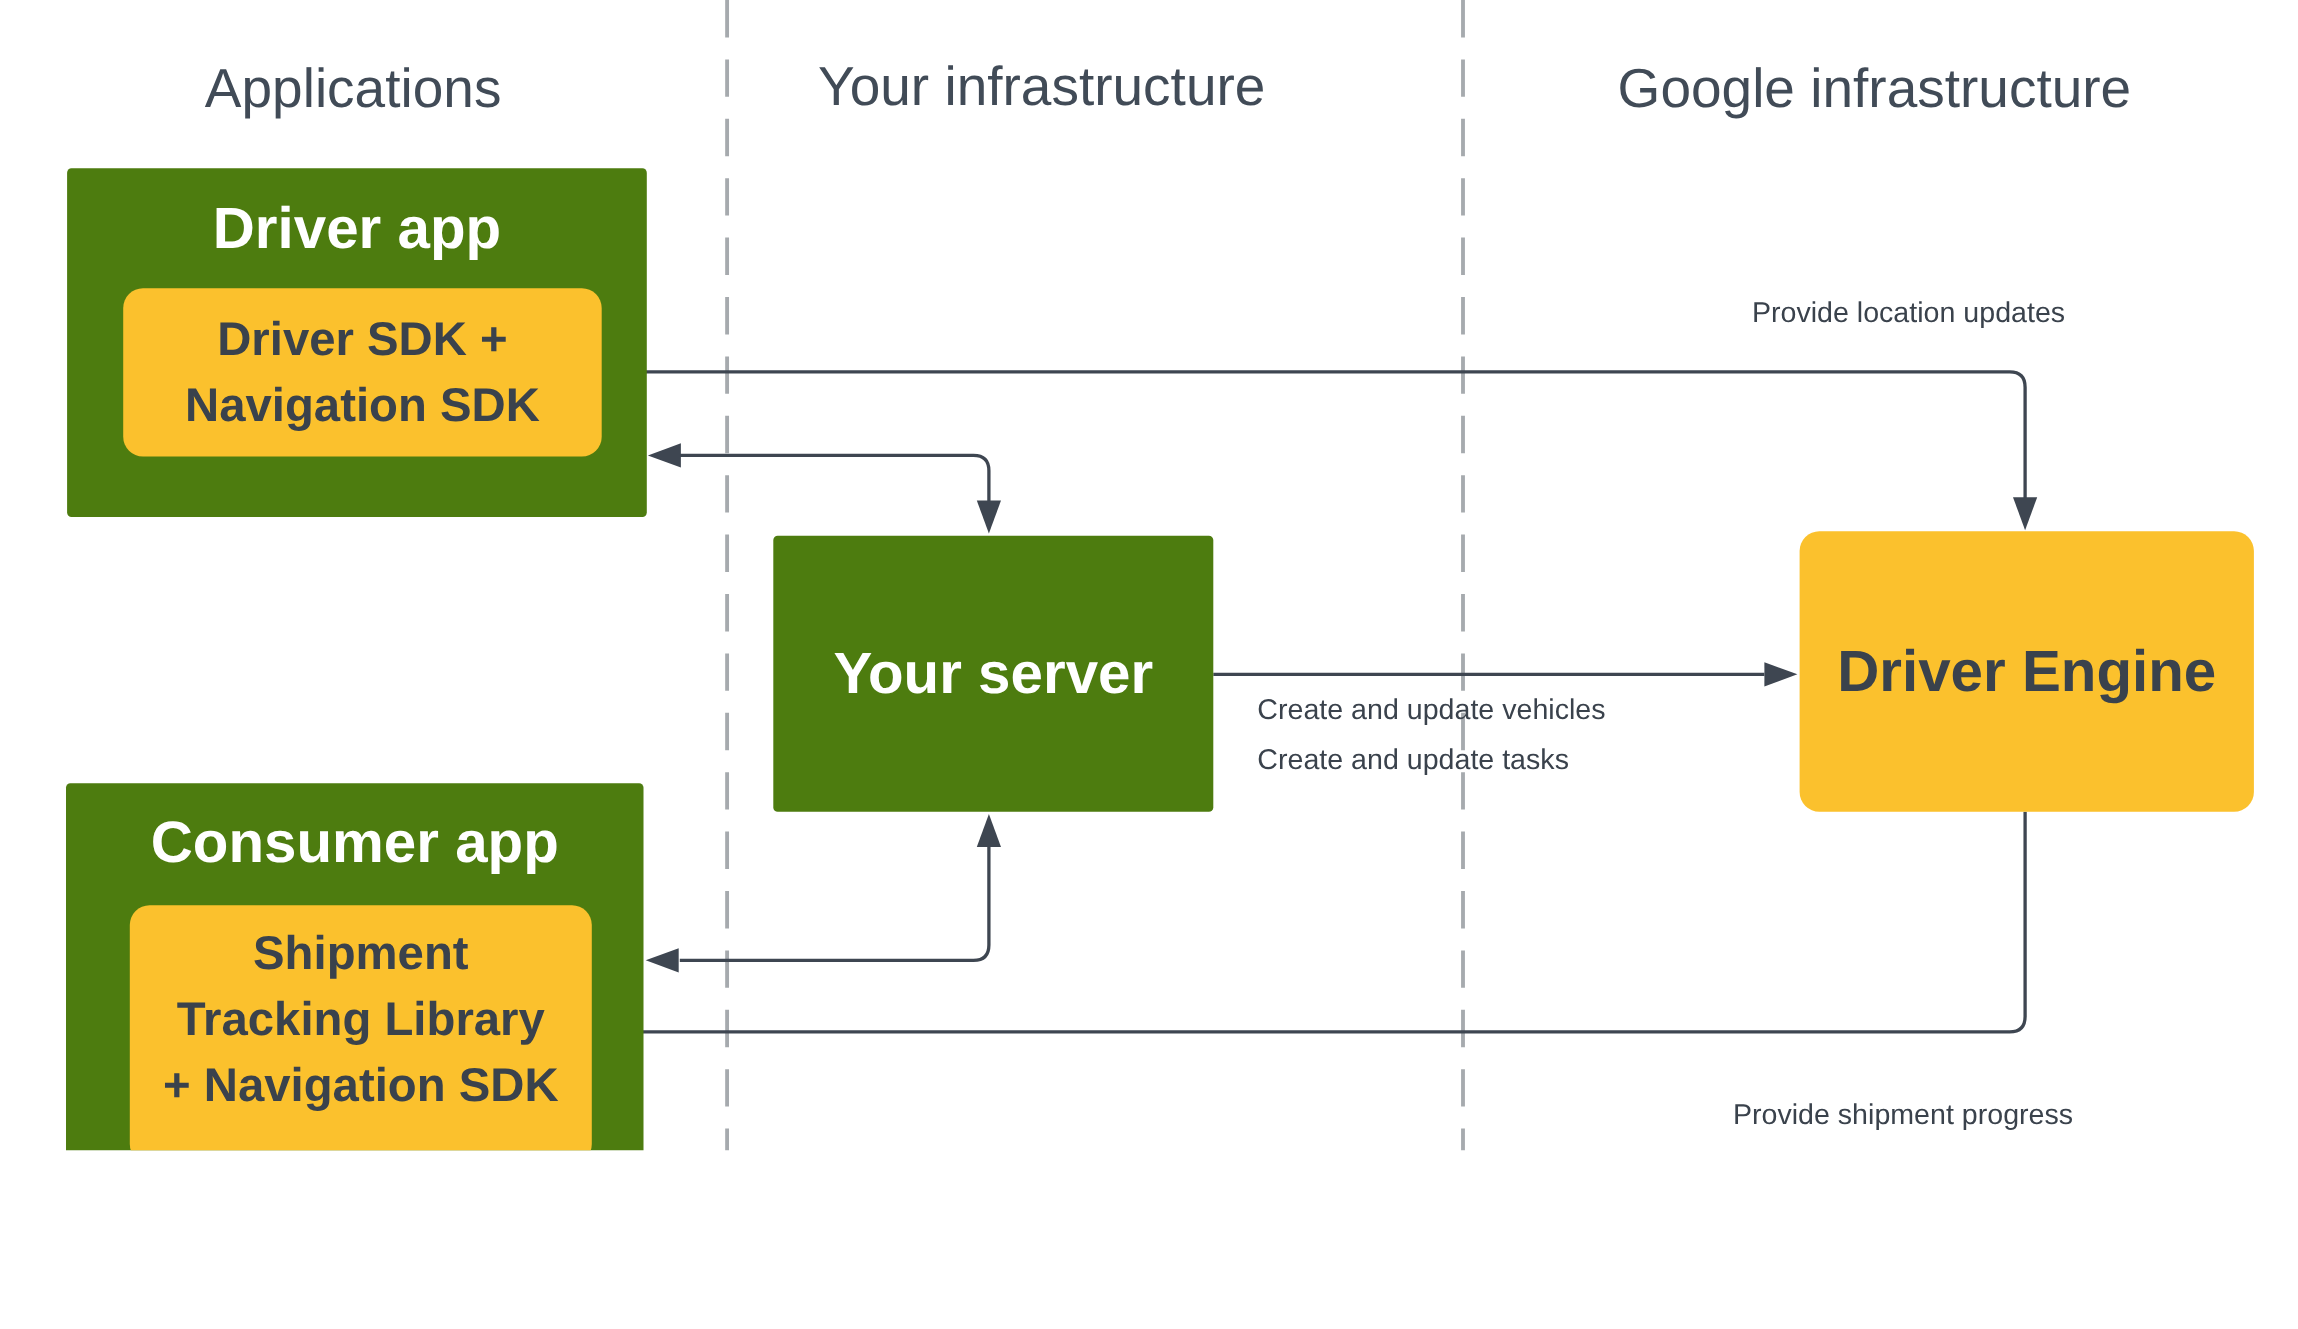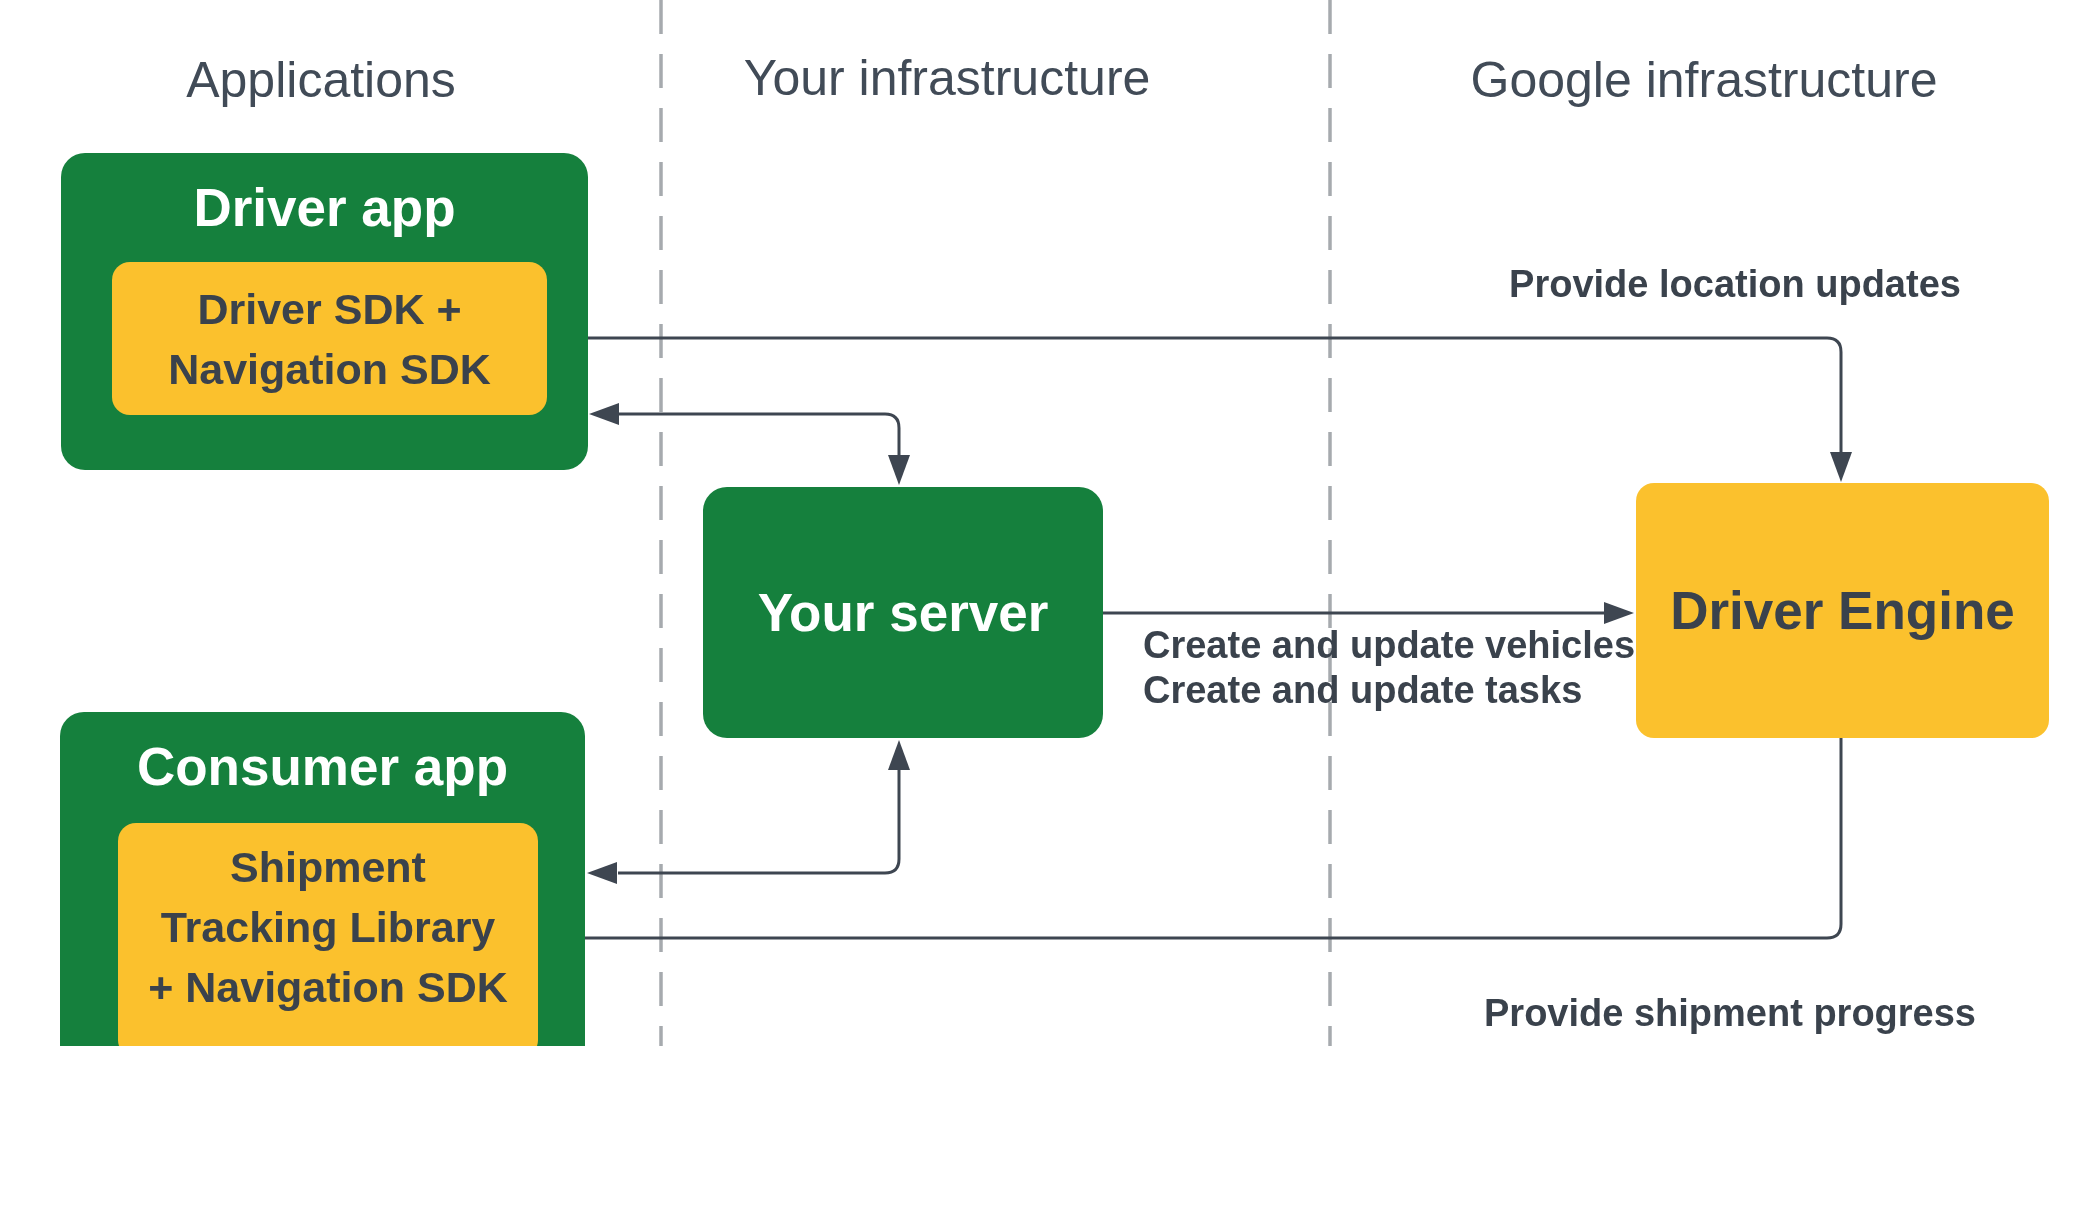--- a/index.html
+++ b/index.html
@@ -29,22 +29,22 @@
     font-weight: 400;
     color: #414B57;
     white-space: nowrap;
     line-height: 62px;
   }
   .node {
     position: absolute;
     box-sizing: border-box;
   }
   .node.blue {
-    background: #15803d;
-    border-radius: 24px;
+    background: #4d7c0f;
+    border-radius: 4px;
   }
   .node.yellow {
     background: #FBC12D;
     border-radius: 18px;
   }
   .node-title {
     width: 100%;
     text-align: center;
     font-weight: 700;
     font-size: 53px;
@@ -71,22 +71,22 @@
   .subnode .sdk-line {
     font-size: 43px;
     line-height: 60px;
     font-weight: 700;
     color: #3A424C;
     text-align: center;
     white-space: nowrap;
   }
   .edge-label {
     position: absolute;
-    font-size: 38px;
-    font-weight: 700;
+    font-size: 26px;
+    font-weight: 400;
     color: #3A424C;
     line-height: 45px;
     white-space: nowrap;
   }
   .edge-label.centered { transform: translateX(-50%); }
 </style>
 </head>
 <body>
 
 <div class="stage">

